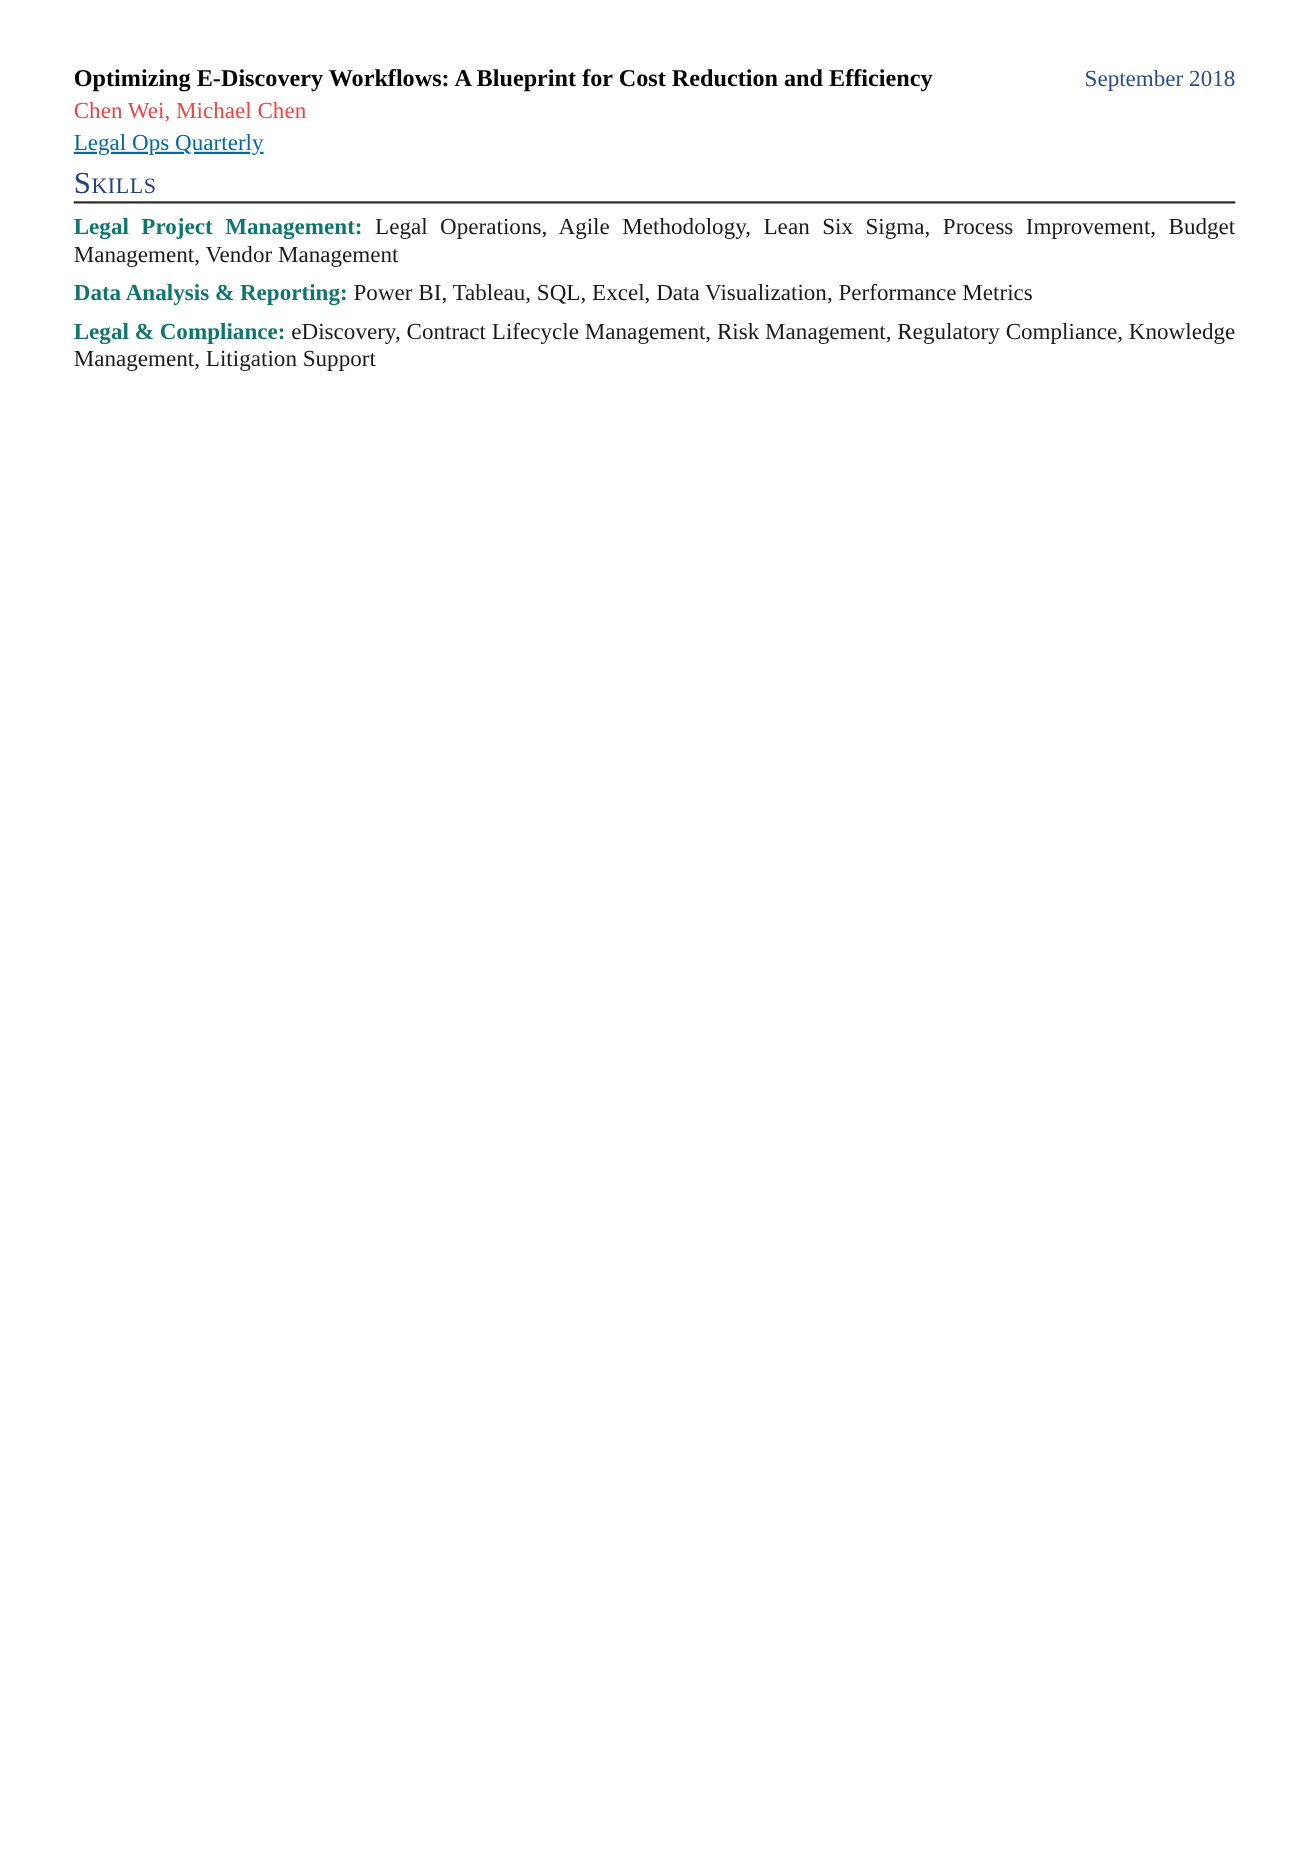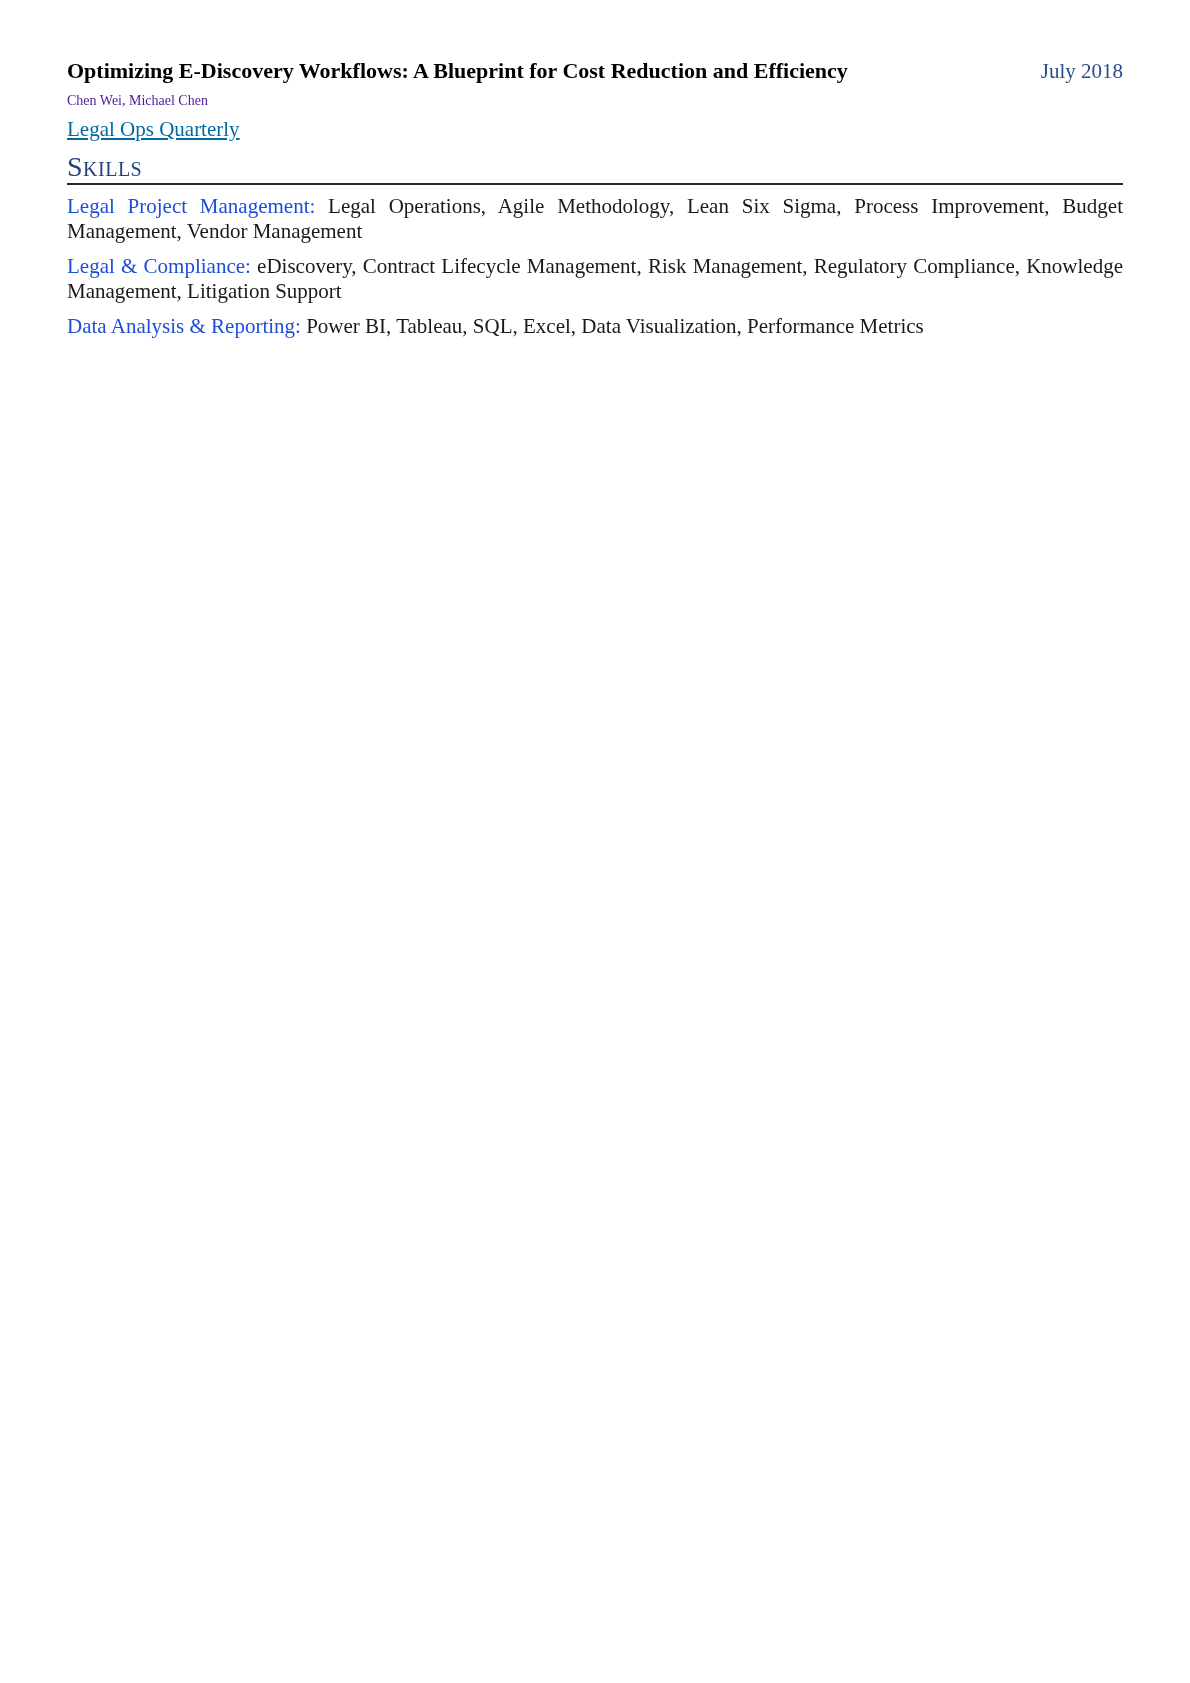--- a/index.html
+++ b/index.html
@@ -28,24 +28,24 @@
     font-weight: bold;
     line-height: 27px;
     color: #000000;
   }
   .doc-date {
     font-size: 21px;
     color: #2b4d8c;
     white-space: nowrap;
   }
   .authors {
-    font-size: 14px;
+    font-size: 21px;
     line-height: 27px;
     margin-top: 3px;
-    color: #4c1d95;
+    color: #ef4444;
   }
   .journal-link {
     display: inline-block;
     font-size: 21px;
     line-height: 27px;
     margin-top: 2px;
     color: #0369a1;
     text-decoration: underline;
     cursor: pointer;
   }
@@ -67,46 +67,46 @@
     margin-top: 9px;
   }
   .skill-para {
     font-size: 21px;
     line-height: 25px;
     text-align: justify;
     margin: 0 0 10px 0;
     color: #1a1a1a;
   }
   .skill-label {
-    font-weight: normal;
-    color: #1d4ed8;
+    font-weight: bold;
+    color: #0f766e;
   }
 </style>
 </head>
 <body>
 
 <div class="page">
 
   <div class="header-row">
     <div class="doc-title">Optimizing E-Discovery Workflows: A Blueprint for Cost Reduction and Efficiency</div>
-    <div class="doc-date">July 2018</div>
+    <div class="doc-date">September 2018</div>
   </div>
 
   <div class="authors">Chen Wei, Michael Chen</div>
 
   <a class="journal-link">Legal Ops Quarterly</a>
 
   <div class="section-heading">Skills</div>
   <hr class="section-rule">
 
   <div class="skills-block">
 
     <p class="skill-para"><span class="skill-label">Legal Project Management:</span><span> Legal Operations, Agile Methodology, Lean Six Sigma, Process Improvement, Budget Management, Vendor Management</span></p>
 
 
+    <p class="skill-para"><span class="skill-label">Data Analysis &amp; Reporting:</span><span> Power BI, Tableau, SQL, Excel, Data Visualization, Performance Metrics</span></p>
+
     <p class="skill-para"><span class="skill-label">Legal &amp; Compliance:</span><span> eDiscovery, Contract Lifecycle Management, Risk Management, Regulatory Compliance, Knowledge Management, Litigation Support</span></p>
-
-    <p class="skill-para"><span class="skill-label">Data Analysis &amp; Reporting:</span><span> Power BI, Tableau, SQL, Excel, Data Visualization, Performance Metrics</span></p>
 
 
   </div>
 
 </div>
 
 </body></html>

